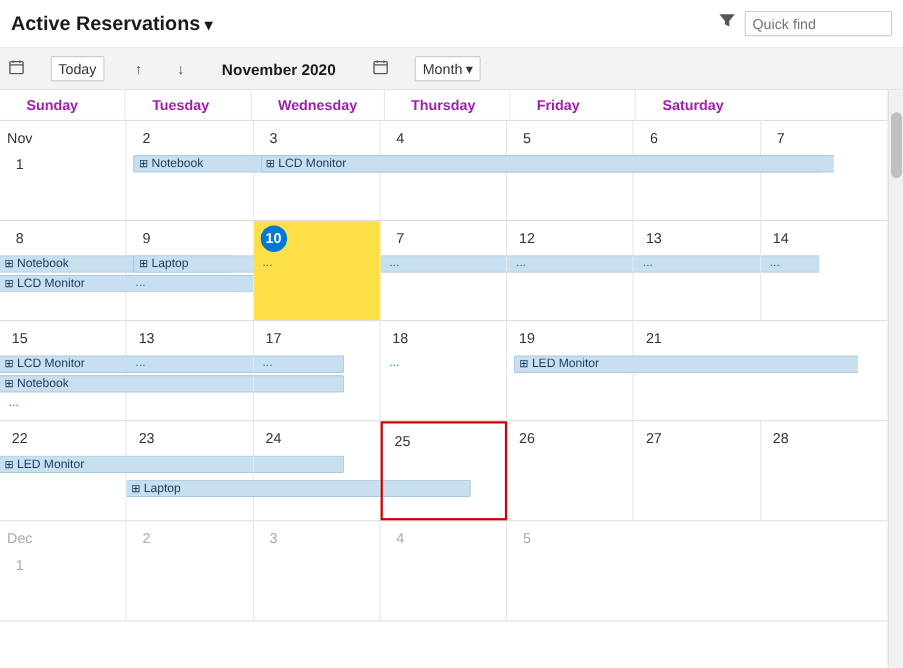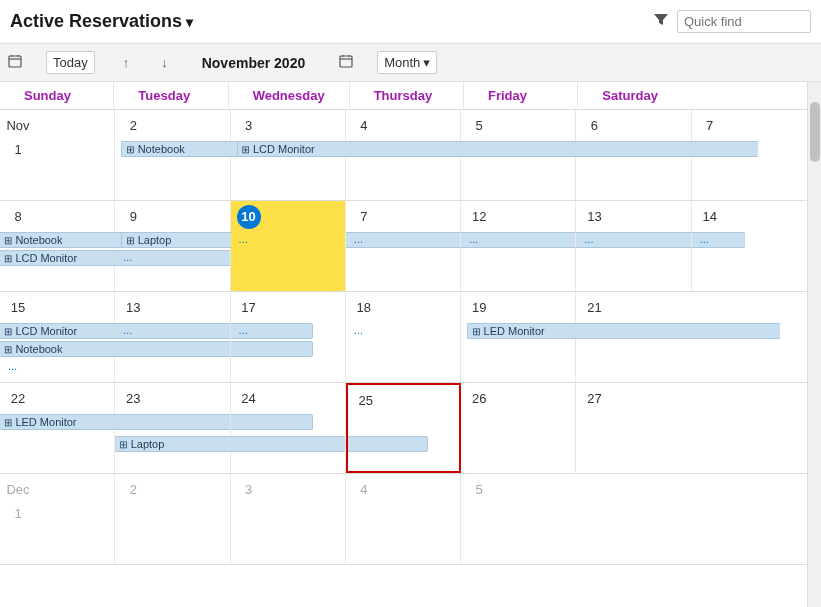--- a/index.html
+++ b/index.html
@@ -413,20 +413,21 @@
                 <span class="res-icon">⊞</span>
                 <span class="res-label">Laptop</span>
               </div>
             </div>
             <div class="day-cell"><div class="day-num">24</div></div>
             <div class="day-cell" style="border:2px solid #cc0000;">
               <div class="day-num">25</div>
             </div>
             <div class="day-cell"><div class="day-num">26</div></div>
             <div class="day-cell"><div class="day-num">27</div></div>
+            <div class="day-cell"><div class="day-num">28</div></div>
           </div>
         </div>
 
         <div style="position:relative; border-bottom:1px solid #ddd;">
           <div style="display:grid;grid-template-columns:repeat(7,1fr);">
             <div class="day-cell"><div class="day-num grayed">Dec 1</div></div>
             <div class="day-cell"><div class="day-num grayed">2</div></div>
             <div class="day-cell"><div class="day-num grayed">3</div></div>
             <div class="day-cell"><div class="day-num grayed">4</div></div>
             <div class="day-cell"><div class="day-num grayed">5</div></div>

